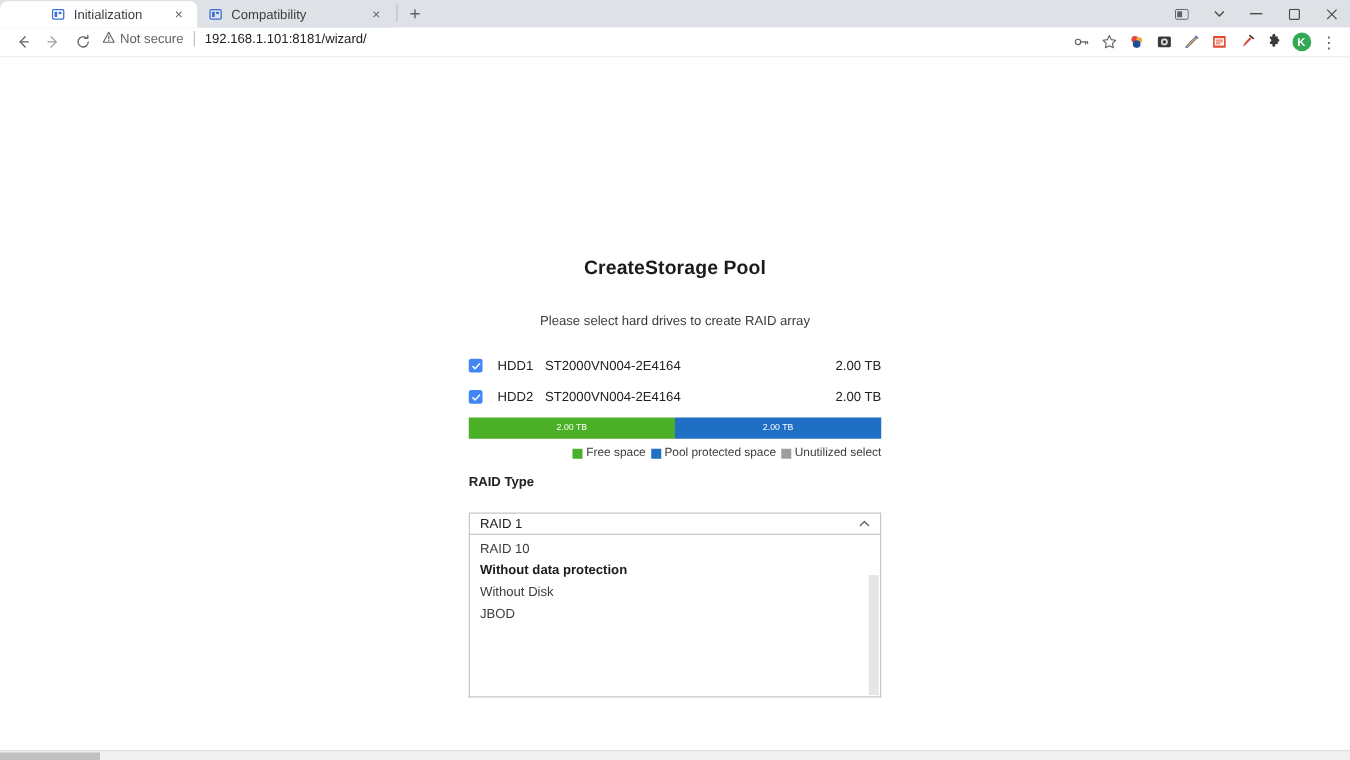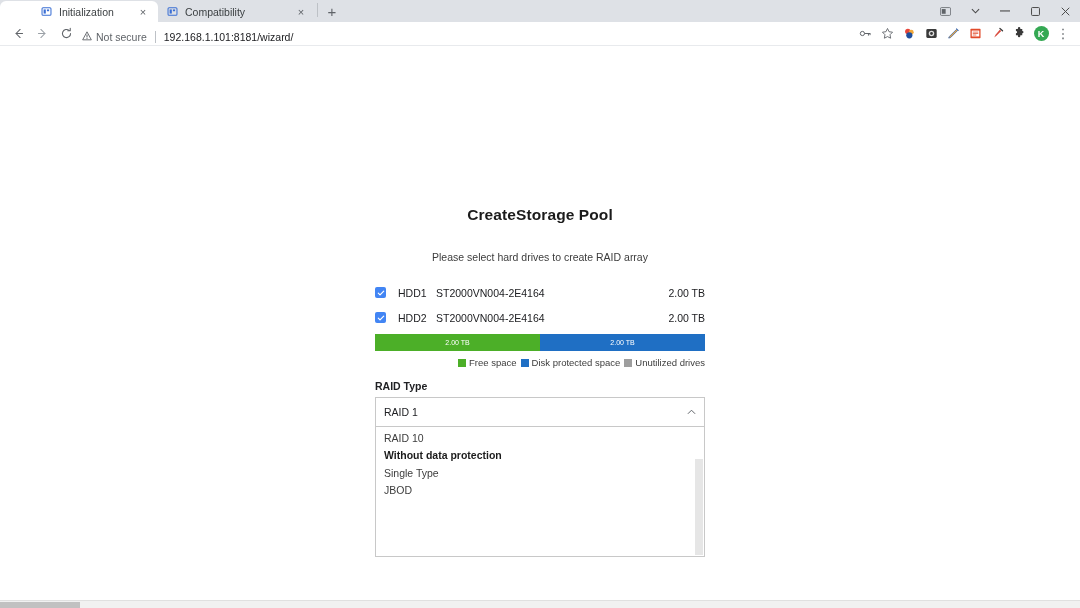--- a/index.html
+++ b/index.html
@@ -33,21 +33,21 @@
 
   .wincontrols { position:absolute; right:0; top:0; height:22px; display:flex; align-items:center; gap:0; }
   .wc { width: 30px; height:22px; display:flex; align-items:center; justify-content:center; color:#4a4a4a; font-size:11px;}
 
   .toolbar {
     height: 24px; background:#ffffff; display:flex; align-items:center;
     padding: 0 6px; flex: 0 0 24px; border-bottom:1px solid #e8eaed;
   }
   .navbtn { width:24px;height:22px;display:flex;align-items:center;justify-content:center;color:#5f6368; font-size:13px;}
   .omnibox {
-    flex: 1; height: 18px; display:flex; align-items:flex-end; margin-left:4px;
+    flex: 1; height: 18px; display:flex; align-items:flex-start; margin-left:4px;
     font-size: 10.5px; color: #202124;
   }
   .notsecure { display:flex; align-items:center; gap:4px; color:#5f6368; font-size:10.5px; }
   .vsep { width:1px; height:12px; background:#bdc1c6; margin:0 8px; }
   .url { color:#202124; font-size:10.5px;}
   .tb-icons { display:flex; align-items:center; gap:0; margin-left:auto;}
   .tbi { width:22px;height:22px;display:flex;align-items:center;justify-content:center;}
   .avatar { width:15px;height:15px;border-radius:50%;background:#34a853;color:#fff;font-size:9px;display:flex;align-items:center;justify-content:center;font-weight:bold;}
   .dots { color:#5f6368; font-size:13px; letter-spacing:0; }
 
@@ -77,21 +77,21 @@
   .capseg.prot { background:#1f6fc4; }
 
   .legend { display:flex; align-items:flex-end; justify-content:flex-end; gap:4px; margin-top:6px; font-size:9.5px; color:#3c3c3c;}
   .lg-item { display:flex; align-items:center; gap:3px; }
   .sw { width:8px;height:8px;display:inline-block;}
   .sw.green{background:#4caf28;} .sw.blue{background:#1f6fc4;} .sw.gray{background:#9e9e9e;}
 
   .field-label { font-size:10.5px; color:#202124; margin-top:12px; font-weight:bold; }
 
   .select {
-    margin-top:5px; height:30px; border:1px solid #c8c8c8; background:#fff;
+    margin-top:18px; height:18px; border:1px solid #c8c8c8; background:#fff;
     display:flex; align-items:center; padding:0 8px; font-size:10.5px; color:#202124;
     position:relative;
   }
   .select .caret { margin-left:auto; color:#5f6368; font-size:9px; line-height:1;}
 
   .dropdown {
     border:1px solid #c8c8c8; border-top:none; background:#fff;
     height:130px; position:relative; overflow:hidden;
   }
   .dd-list { padding-top:2px; }
@@ -300,44 +300,44 @@
           <div class="capseg prot" style="width:50%">2.00 TB</div>
         </div>
 
         <div class="legend">
           <span class="lg-item">
             <span class="sw green"></span>
             <span>Free space</span>
           </span>
           <span class="lg-item">
             <span class="sw blue"></span>
-            <span>Disk protected space</span>
+            <span>Pool protected space</span>
           </span>
           <span class="lg-item">
             <span class="sw gray"></span>
-            <span>Unutilized drives</span>
+            <span>Unutilized select</span>
           </span>
         </div>
 
         <div class="field-label">RAID Type</div>
 
         <div class="select">
           <span>RAID 1</span>
           <span class="caret">
             <svg width="9" height="6" viewBox="0 0 10 6">
                 <path d="M1 5 L5 1 L9 5" fill="none" stroke="#5f6368" stroke-width="1.1"></path>
               </svg>
           </span>
         </div>
 
         <div class="dropdown">
           <div class="dd-list">
             <div class="dd-item">RAID 10</div>
             <div class="dd-item header">Without data protection</div>
-            <div class="dd-item">Single Type</div>
+            <div class="dd-item">Without Disk</div>
             <div class="dd-item">JBOD</div>
           </div>
           <div class="dd-scroll"></div>
         </div>
 
       </div>
 
       <div class="page-hscroll">
         <div class="page-hthumb"></div>
       </div>

